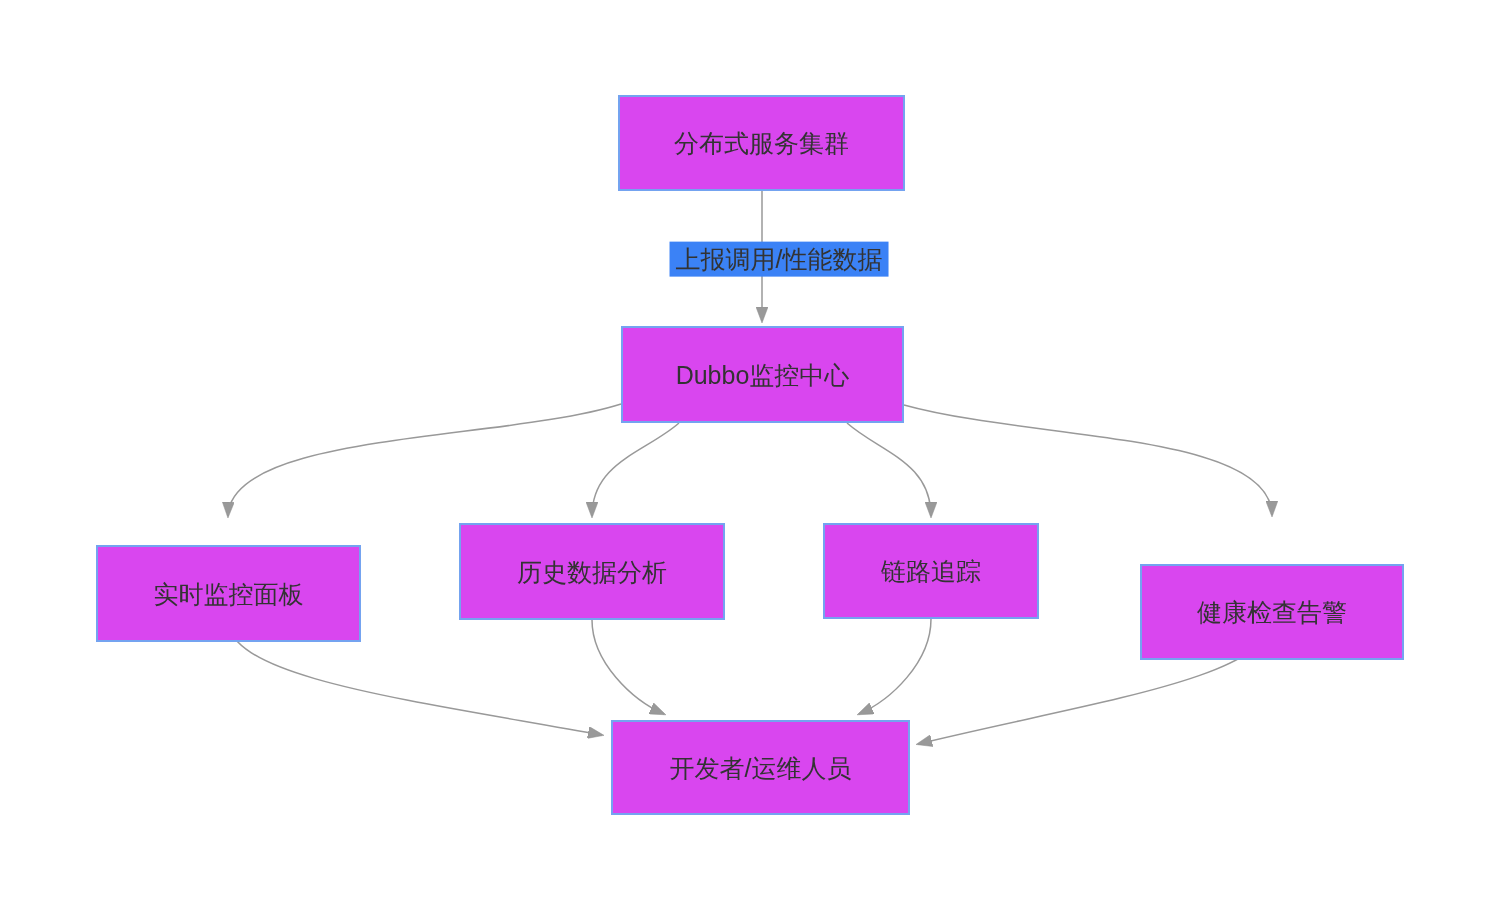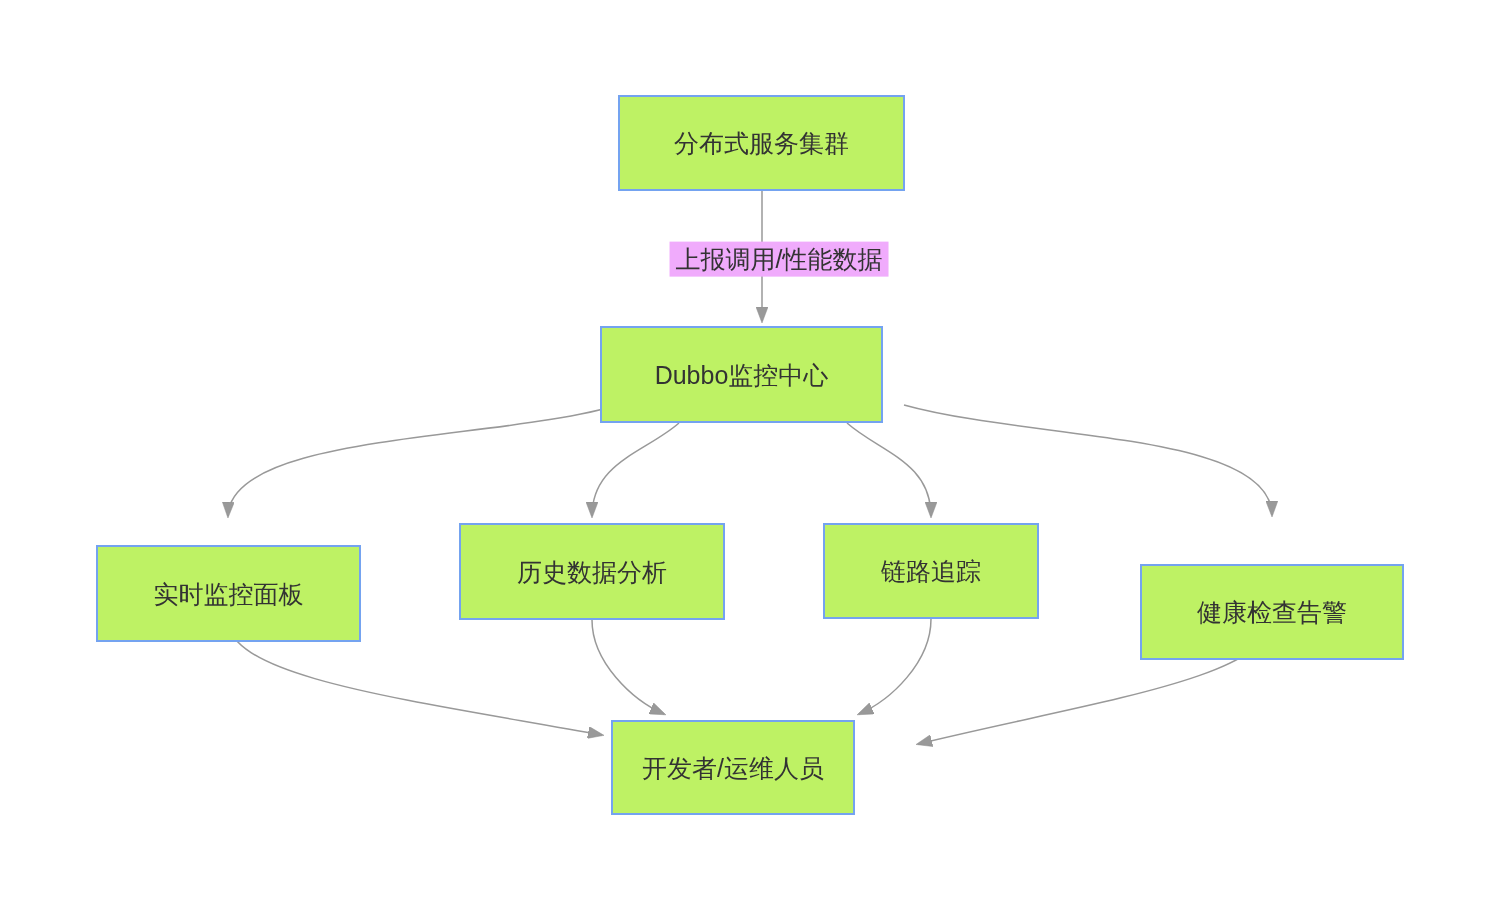--- a/index.html
+++ b/index.html
@@ -17,34 +17,34 @@
   }
   #edge-layer {
     position: absolute;
     left: 0; top: 0;
     width: 1500px; height: 912px;
     pointer-events: none;
   }
   .node {
     position: absolute;
     box-sizing: border-box;
-    background: #bef264;
+    background: #d946ef;
     border: 2px solid #74a3f0;
     display: flex;
     align-items: center;
     justify-content: center;
     color: #333333;
     font-size: 25px;
     line-height: 1.2;
     white-space: nowrap;
   }
   .edge-label {
     position: absolute;
     transform: translate(-50%, -50%);
-    background: #f0abfc;
+    background: #3b82f6;
     color: #333333;
     font-size: 25px;
     line-height: 1.15;
     padding: 3px 6px;
     white-space: nowrap;
   }
 </style>
 </head>
 <body>
 
@@ -66,25 +66,25 @@
       <path d="M592 620 C 592 662, 632 700, 664 714" marker-end="url(#arrow)"></path>
       <path d="M931 619 C 931 662, 891 700, 859 714" marker-end="url(#arrow)"></path>
       <path d="M1272 619 C 1272 678, 1090 702, 918 744" marker-end="url(#arrow)"></path>
     </g>
   </svg>
 
   <div class="node" style="left:618px; top:95px; width:287px; height:96px;">分布式服务集群</div>
 
   <div class="edge-label" style="left:779px; top:259px;">上报调用/性能数据</div>
 
-  <div class="node" style="left:600px; top:326px; width:283px; height:97px;">Dubbo监控中心</div>
+  <div class="node" style="left:621px; top:326px; width:283px; height:97px;">Dubbo监控中心</div>
 
   <div class="node" style="left:96px; top:545px; width:265px; height:97px;">实时监控面板</div>
 
   <div class="node" style="left:823px; top:523px; width:216px; height:96px;">链路追踪</div>
 
   <div class="node" style="left:459px; top:523px; width:266px; height:97px;">历史数据分析</div>
 
   <div class="node" style="left:1140px; top:523px; width:264px; height:96px;margin-top:41px;">健康检查告警</div>
 
-  <div class="node" style="left:611px; top:720px; width:244px; height:95px;">开发者/运维人员</div>
+  <div class="node" style="left:611px; top:720px; width:299px; height:95px;">开发者/运维人员</div>
 
 </div>
 
 </body></html>

